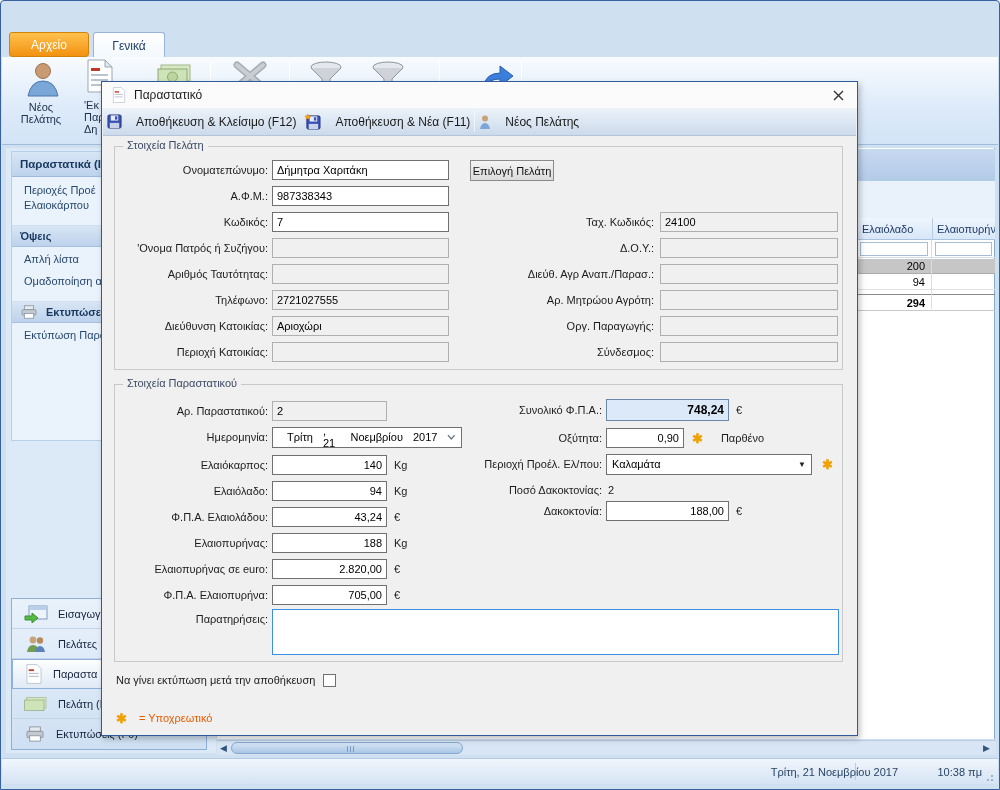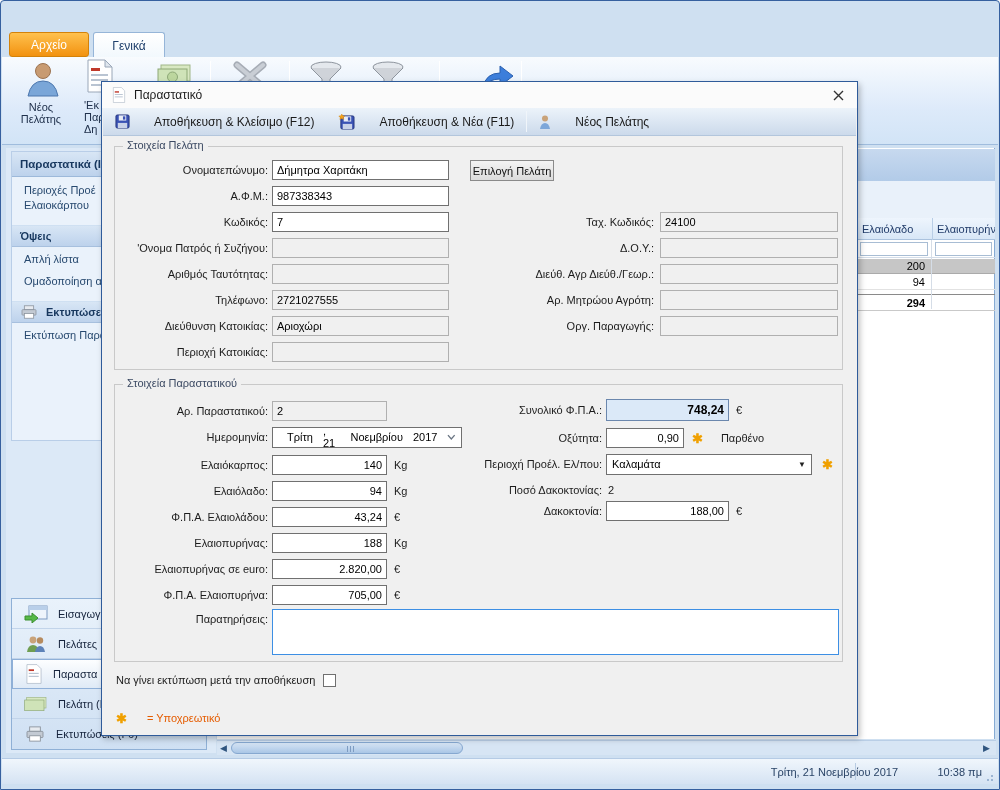--- a/index.html
+++ b/index.html
@@ -77,21 +77,21 @@
 
   
   .dialog { left:100px; top:80px; width:757px; height:655px; background:#f0f0f0;
             border:1px solid #2f5b9a; box-shadow:2px 3px 6px rgba(0,0,0,.25); z-index:10; }
   .dtitle { position:absolute; left:0; top:0; width:100%; height:26px; background:#fbfbfb;
             display:flex; align-items:center; }
   .dtitletxt { font-size:12px; color:#1c1c1c; margin-left:8px; }
   .dtoolbar { position:absolute; left:1px; top:26px; width:753px; height:28px;
               background:linear-gradient(#ecf3fa,#ccdaeb); border-bottom:1px solid #b3c6dc;
               display:flex; align-items:stretch; }
-  .dtbtn { display:flex; align-items:center; gap:24px; padding:0 12px; font-size:12px; color:#1a1a1a; }
+  .dtbtn { display:flex; align-items:center; gap:14px; padding:0 4px; font-size:12px; color:#1a1a1a; }
   .dtsep { width:1px; background:#b0c2d8; margin:3px 0; border-right:1px solid #f0f5fa; }
   .gbox { position:absolute; border:1px solid #c9c9c9; }
   .gbt { position:absolute; top:-8px; left:8px; background:#f0f0f0; padding:0 4px; font-size:11px; color:#3c4a63; }
   .frow { position:absolute; height:20px; display:flex; align-items:center; }
   .lbl { font-size:11px; color:#1c1c1c; text-align:right; white-space:nowrap; }
   .tbox { height:20px; background:#fff; border:1px solid #707070; font-size:11px; color:#000;
           padding:0 4px; line-height:18px; overflow:hidden; white-space:nowrap; }
   .tbox.dis { background:#f0f0f0; border-color:#b0b0b0; }
   .tbox.num { text-align:right; }
   .unit { font-size:11px; color:#1c1c1c; margin-left:7px; }
@@ -361,29 +361,33 @@
 
     <div class="frow" style="left:370px;top:130px">
         <span class="lbl" style="width:182px">Ταχ. Κωδικός:</span>
       <div class="tbox dis" style="width:178px;margin-left:6px">24100</div>
       </div>
     <div class="frow" style="left:370px;top:156px">
         <span class="lbl" style="width:182px">Δ.Ο.Υ.:</span>
       <div class="tbox dis" style="width:178px;margin-left:6px"></div>
       </div>
     <div class="frow" style="left:370px;top:182px">
-        <span class="lbl" style="width:182px">Διεύθ. Αγρ Διεύθ./Γεωρ.:</span>
+        <span class="lbl" style="width:182px">Διεύθ. Αγρ Αναπ./Παρασ.:</span>
       <div class="tbox dis" style="width:178px;margin-left:6px"></div>
       </div>
     <div class="frow" style="left:370px;top:208px">
         <span class="lbl" style="width:182px">Αρ. Μητρώου Αγρότη:</span>
       <div class="tbox dis" style="width:178px;margin-left:6px"></div>
       </div>
     <div class="frow" style="left:370px;top:234px">
         <span class="lbl" style="width:182px">Οργ. Παραγωγής:</span>
+      <div class="tbox dis" style="width:178px;margin-left:6px"></div>
+      </div>
+    <div class="frow" style="left:370px;top:260px">
+        <span class="lbl" style="width:182px">Σύνδεσμος:</span>
       <div class="tbox dis" style="width:178px;margin-left:6px"></div>
       </div>
 
     <div class="gbox" style="left:12px;top:302px;width:729px;height:278px">
       <span class="gbt">Στοιχεία Παραστατικού</span>
     </div>
 
     <div class="frow" style="left:14px;top:319px">
         <span class="lbl" style="width:152px">Αρ. Παραστατικού:</span>
       <div class="tbox dis" style="width:115px;margin-left:4px">2</div>
@@ -468,17 +472,17 @@
       <div class="tbox num" style="width:123px;margin-left:4px">188,00</div>
       <span class="unit">€</span>
       </div>
 
     <div class="frow" style="left:14px;top:588px">
       <span class="lbl" style="text-align:left">Να γίνει εκτύπωση μετά την αποθήκευση</span>
       <div class="cbox"></div>
     </div>
     <div class="frow" style="left:14px;top:626px">
       <span class="star">✱</span>
-      <span class="legendtxt" style="margin-left:20px">= Υποχρεωτικό</span>
+      <span class="legendtxt" style="margin-left:12px">= Υποχρεωτικό</span>
     </div>
   </div>
 
 </div>
 
 </body></html>

